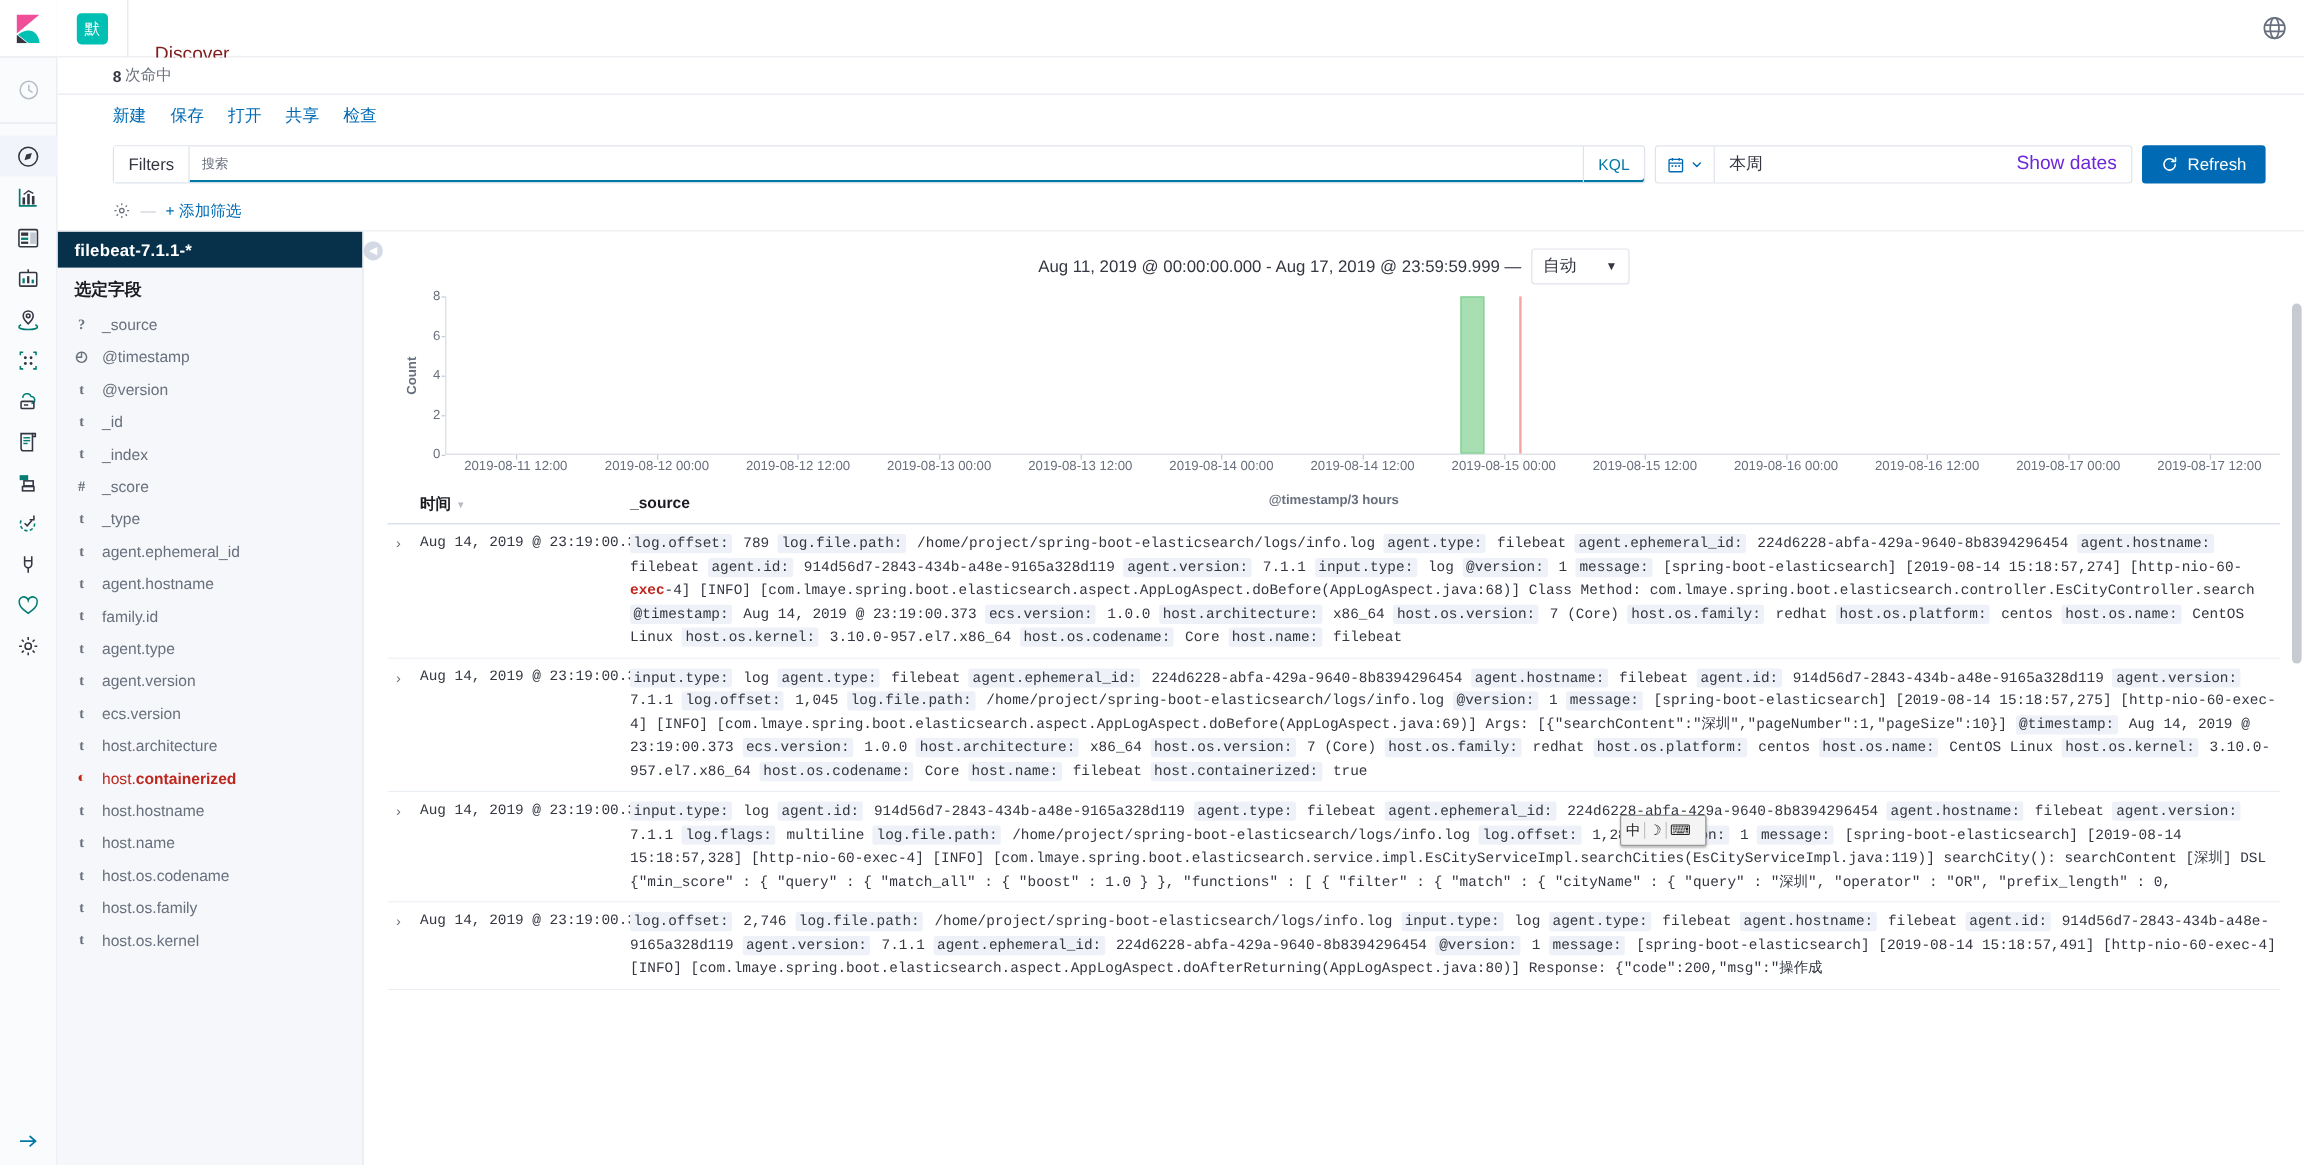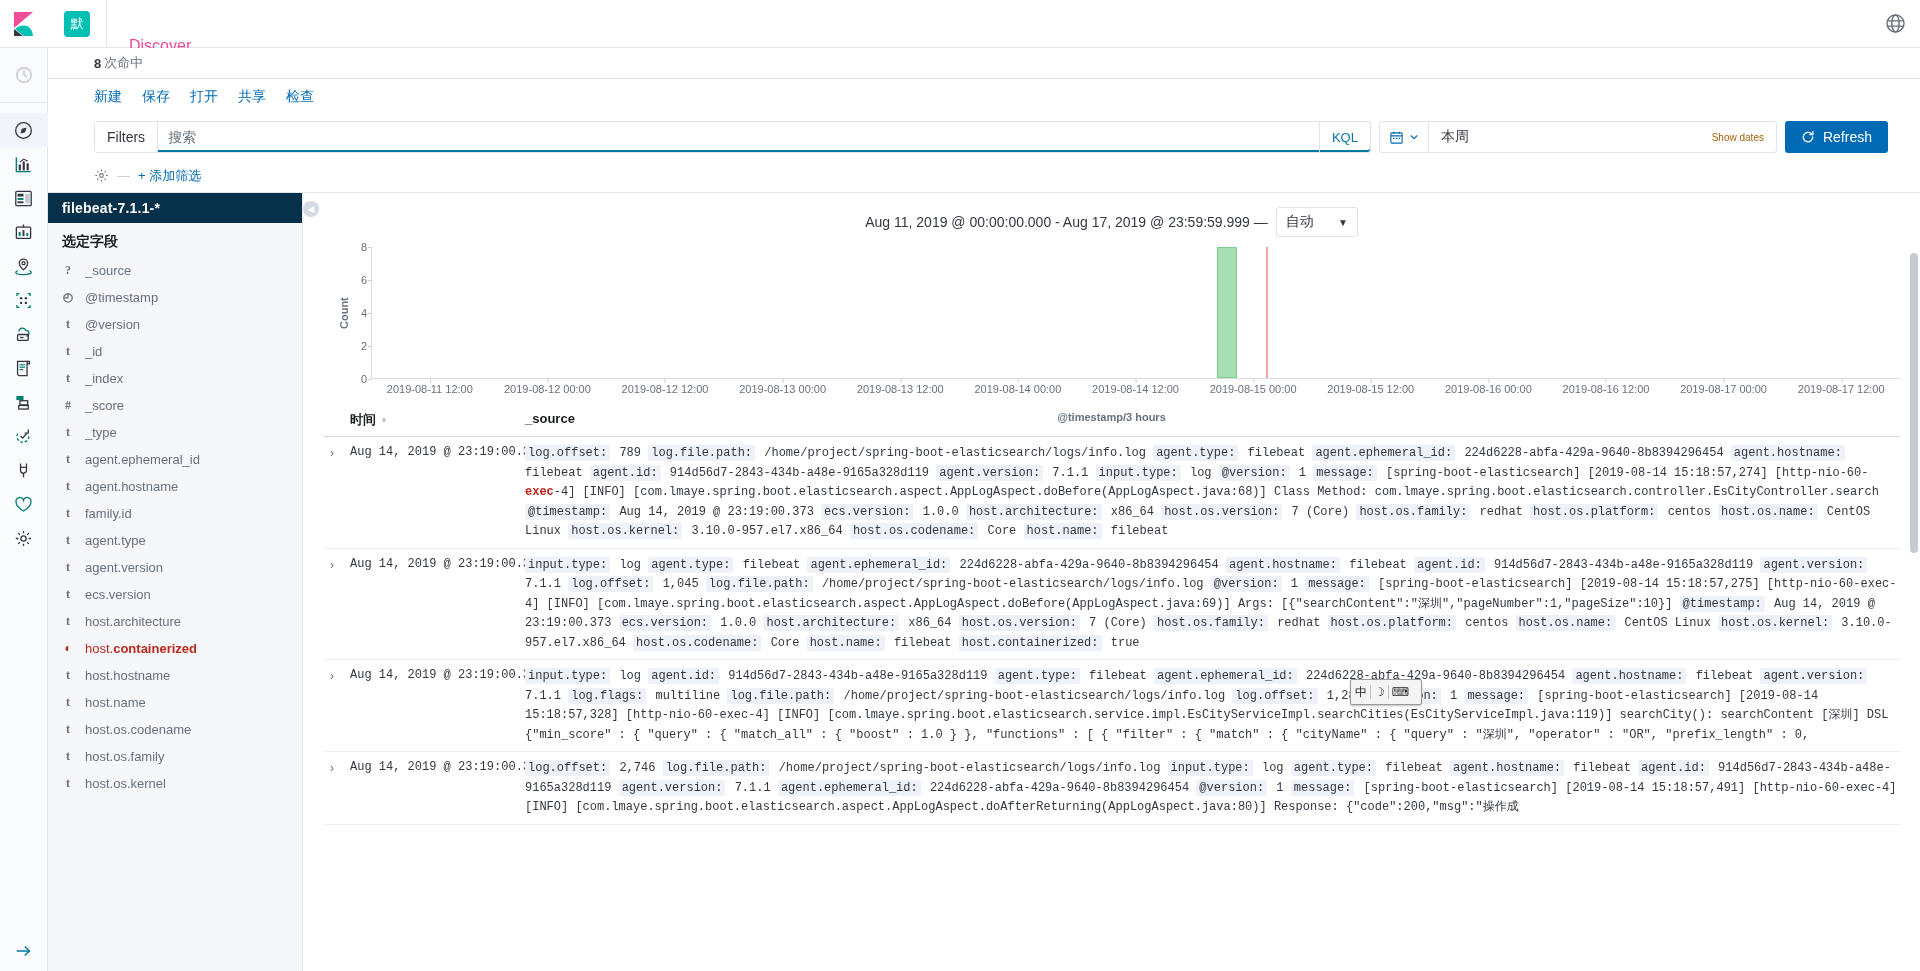--- a/index.html
+++ b/index.html
@@ -48,21 +48,21 @@
     background: #fff;
     padding-right: 14px;
   }
   .space-badge {
     width: 26px; height: 26px; border-radius: 4px;
     background: #00bfb3; color: #fff;
     display: flex; align-items: center; justify-content: center;
     font-size: 13px; margin-left: 16px; font-weight: 500;
   }
   .topbar-divider { width: 1px; height: 48px; background: #e3e6ed; margin-left: 16px; }
-  .app-title { font-size: 16px; color: #ec4899; margin-left: 22px; margin-top: 44px; }
+  .app-title { font-size: 16px; color: #7f1d1d; margin-left: 22px; margin-top: 44px; }
   .topbar-spacer { flex: 1; }
   .globe-ic { color: #69707d; cursor: pointer; display:flex; }
 
   
   .hitsbar {
     height: 31px; min-height: 31px;
     display: flex; align-items: center;
     padding-left: 46px;
     border-bottom: 1px solid #e3e6ed;
     background: #fff;
@@ -94,42 +94,42 @@
     box-shadow: inset 0 -2px 0 0 #0079a5;
   }
   .q-prefix {
     display:flex; align-items:center; padding: 0 12px;
     font-size: 14px; color: #343741;
     border-right: 1px solid #e0e3eb;
     background: #fff;
   }
   .q-input {
     flex: 1; border: none; outline: none; min-width: 0;
-    font-size: 14px; padding: 0 10px;
+    font-size: 11px; padding: 0 10px;
     font-family: "Liberation Sans", sans-serif;
     color: #343741; background: transparent;
   }
   .q-input::placeholder { color: #69707d; }
   .q-kql {
     display: flex; align-items: center; padding: 0 12px;
     font-size: 13px; color: #0079a5; cursor: pointer;
     border-left: 1px solid #e0e3eb;
   }
   .dates-wrap {
     display: flex; align-items: stretch; height: 32px;
     border: 1px solid #e0e3eb; border-radius: 3px; background: #fff;
     width: 398px;
   }
   .date-cal {
     display: flex; align-items: center; gap: 5px;
     padding: 0 9px; cursor: pointer; color: #006bb4;
     border-right: 1px solid #e0e3eb;
   }
   .date-val { display:flex; align-items:center; padding: 0 12px; font-size:14px; color:#343741; flex:1; cursor:pointer;}
-  .show-dates { display:flex; align-items:center; padding: 0 12px; font-size:10px; color:#a16207; cursor:pointer;text-align:right;}
+  .show-dates { display:flex; align-items:center; padding: 0 12px; font-size:16px; color:#6d28d9; cursor:pointer;text-align:right;}
   .refresh-btn {
     height: 32px; border-radius: 3px; background: #006bb4; color: #fff;
     display: flex; align-items: center; gap: 8px;
     padding: 0 16px; font-size: 14px; cursor: pointer; border: none;
     font-family: "Liberation Sans", sans-serif; font-weight: 400;
     white-space: nowrap;
   }
 
   
   .filterbar {

